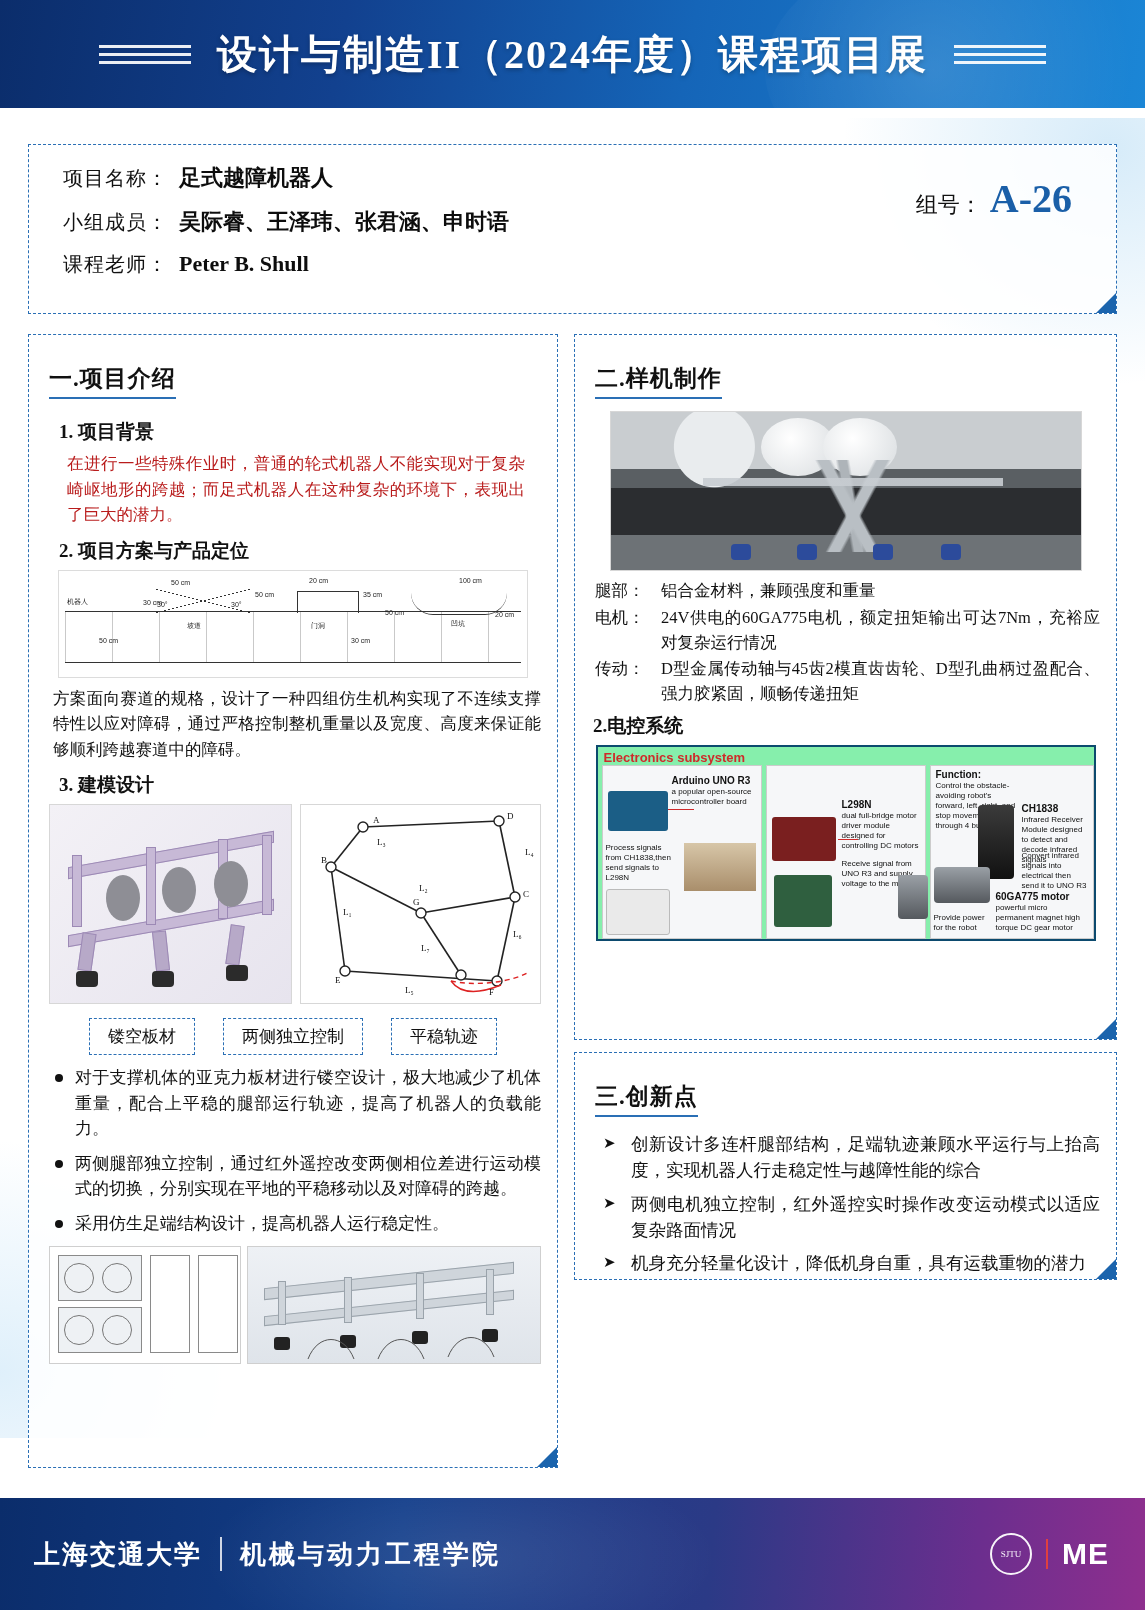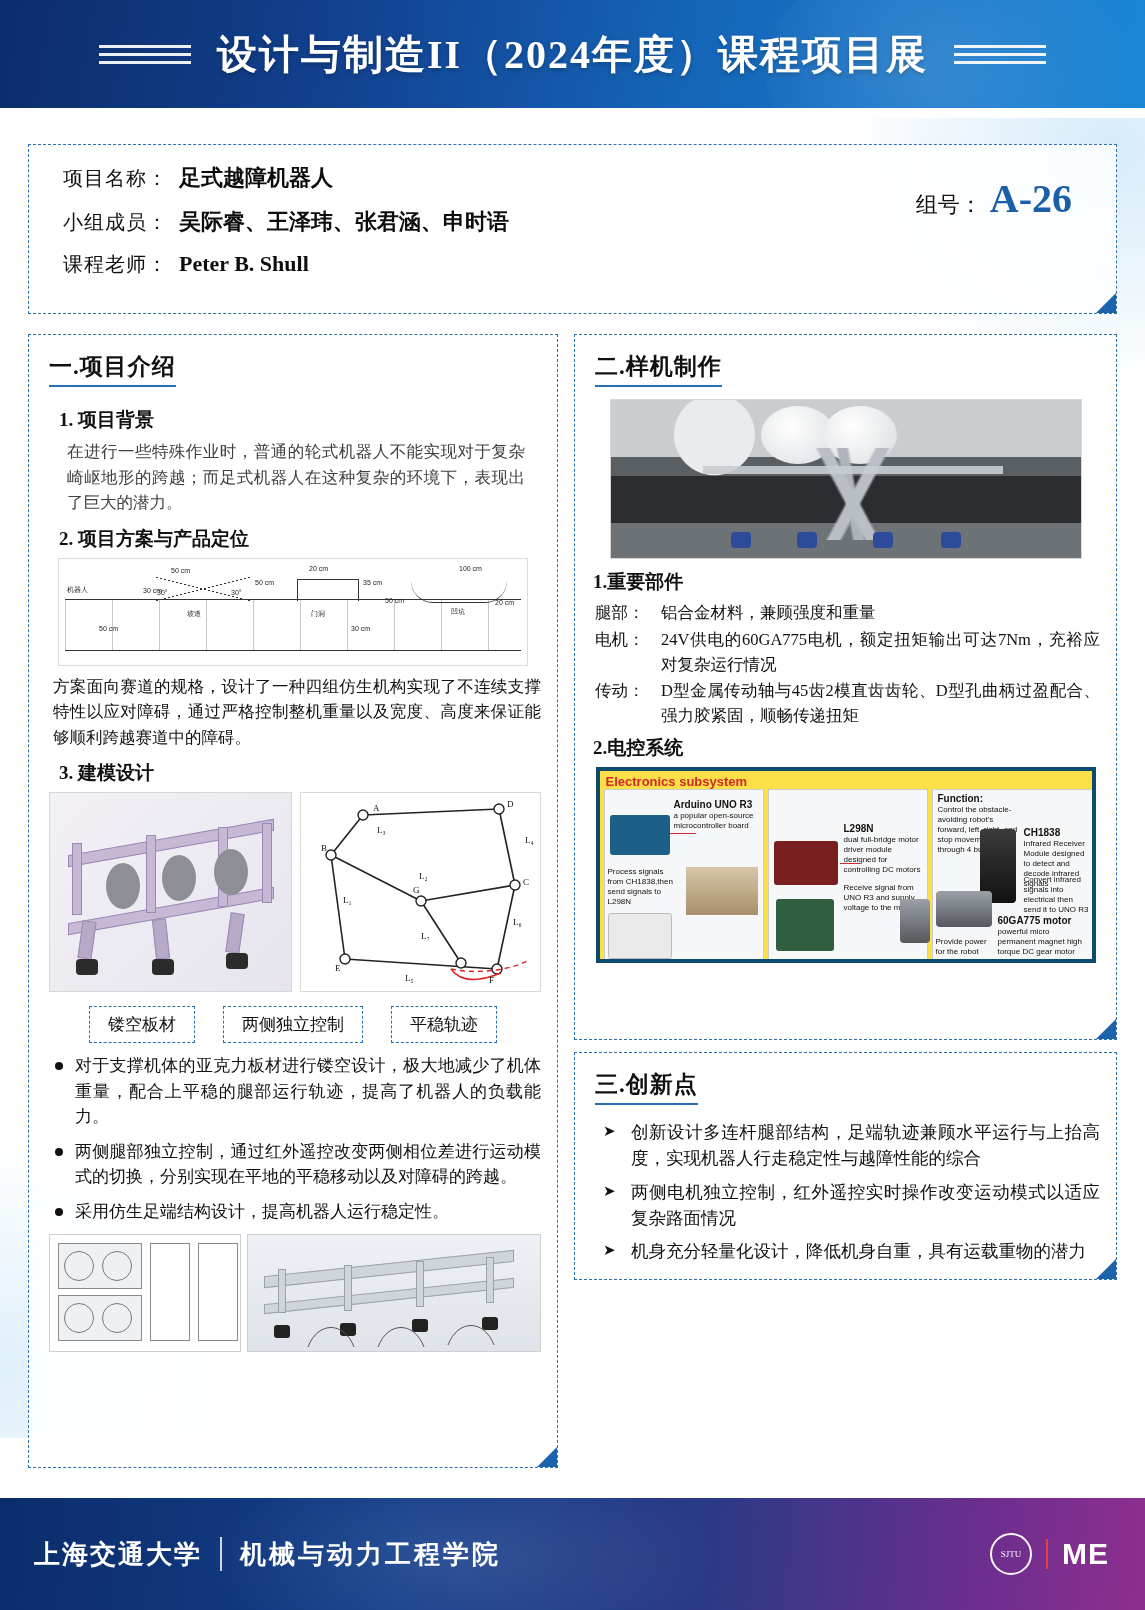--- a/index.html
+++ b/index.html
@@ -67,29 +67,29 @@
   .group-id{font-family:"Liberation Serif",serif;font-size:40px;font-weight:bold;color:#1a5fa8;}
 
   
   #col-left  { left:28px; top:226px; width:530px; height:1134px; padding:12px 16px 16px 16px; }
   #col-right-top { left:574px; top:226px; width:543px; height:706px; padding:12px 16px; }
   #col-right-mid { left:574px; top:944px; width:543px; height:228px; padding:12px 16px; }
   #col-right-bot { left:574px; top:1184px; width:543px; height:176px; padding:10px 16px; }
 
   h2.sec {
     font-family:"Liberation Serif", serif; font-weight:bold; font-size:23px;
-    color:#111; margin:4px 0 10px 4px; letter-spacing:1px;
+    color:#111; margin:16px 0 10px 4px; letter-spacing:1px;
   }
   h2.sec.underline { border-bottom:2.5px solid #2a6fb5; display:inline-block; padding-bottom:3px;}
   h3.sub {
     font-family:"Liberation Serif", serif; font-weight:bold; font-size:19px;
     color:#111; margin:10px 0 6px 14px;
   }
   p.body {
-    font-family:"Liberation Serif", serif; font-size:16.5px; color:#404040;
+    font-family:"Liberation Serif", serif; font-size:16.5px; color:#b91c1c;
     line-height:1.55; margin:0 16px 6px 22px; text-align:justify;
   }
   p.body2 {
     font-family:"Liberation Serif", serif; font-size:16.5px; color:#111;
     line-height:1.55; margin:0 0 4px 8px; text-align:justify;
   }
 
   ul.dots { list-style:none; margin:6px 0 0 6px; padding:0; }
   ul.dots li {
     position:relative; padding-left:24px; margin-bottom:9px;
@@ -179,21 +179,21 @@
   .cad1 .bar{position:absolute;background:#c7b9d6;border:1px solid #9c89b5;}
   .cad1 .disc{position:absolute;width:34px;height:46px;border-radius:50%;background:#8e8e95;}
   .cad2{
     width:250px;height:200px;position:relative;background:#ffffff;
   }
   .cad2 svg{position:absolute;left:0;top:0;}
 
   
   .elec{
     width:500px;height:196px;margin:2px auto 2px auto;position:relative;
-    background:#fde047;border:4px solid #0c4a6e; overflow:hidden;
+    background:#86efac;border:2px solid #0c4a6e; overflow:hidden;
   }
   .elec .title{position:absolute;left:6px;top:3px;font-family:"Liberation Sans",sans-serif;
     font-weight:bold;font-size:13px;color:#cf2a2a;}
   .elec .panel{position:absolute;border:1px solid #ccc;background:#f6f7f9;}
   .elec .lbl{position:absolute;font-family:"Liberation Sans",sans-serif;font-size:8px;color:#111;line-height:1.25;}
   .elec .lbl b{font-size:10px;}
   .elec .board{position:absolute;background:#1b5e86;border-radius:3px;}
   .elec .photo{position:absolute;background:linear-gradient(#d7c6a8,#a98e6b);}
   .elec .motor{position:absolute;background:linear-gradient(#9aa0a6,#55595e);border-radius:4px;}
   .elec .remote{position:absolute;background:linear-gradient(#3b3b3b,#111);border-radius:4px;}
@@ -425,21 +425,20 @@
     <div class="photo-proto imgbox">
       <div class="wh1"></div>
       <div class="wh2"></div>
       <div class="robot"></div>
       <div class="foot f1"></div>
       <div class="foot f2"></div>
       <div class="foot f3"></div>
       <div class="foot f4"></div>
     </div>
 
-    <h3 class="sub" style="margin-left:2px;">1.重要部件</h3>
     <div class="partline">
       <span class="k">腿部：</span>
       <span class="v">铝合金材料，兼顾强度和重量</span>
     </div>
     <div class="partline">
       <span class="k">电机：</span>
       <span class="v">24V供电的60GA775电机，额定扭矩输出可达7Nm，充裕应对复杂运行情况</span>
     </div>
     <div class="partline">
       <span class="k">传动：</span>

